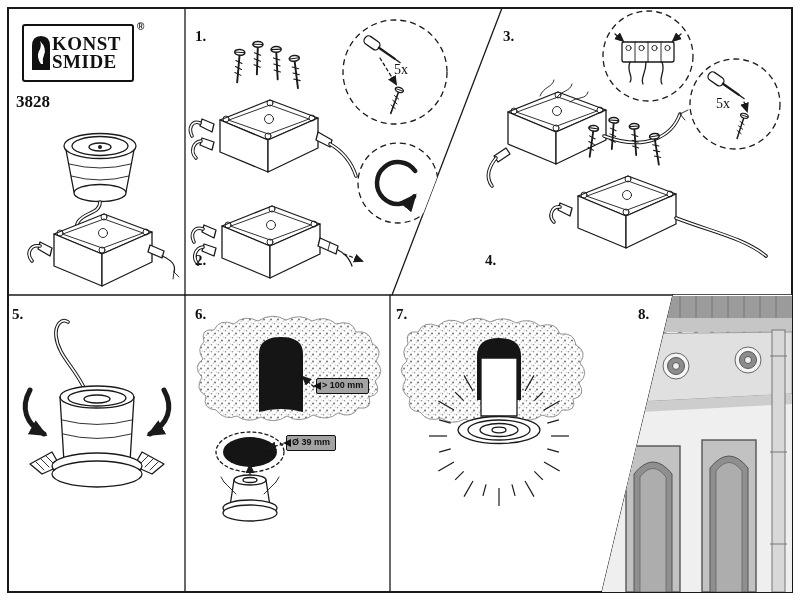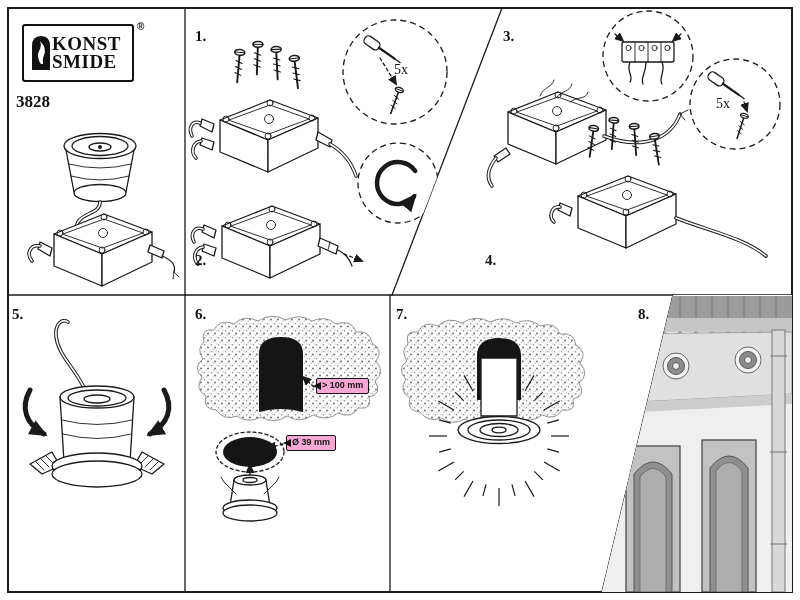--- a/index.html
+++ b/index.html
@@ -10,21 +10,21 @@
   .ln{fill:none;stroke:#1a1a1a;stroke-width:1.3;stroke-linecap:round;stroke-linejoin:round}
   .lnf{fill:#fff;stroke:#1a1a1a;stroke-width:1.3;stroke-linejoin:round}
   .thin{stroke-width:0.9}
   .dashc{stroke-dasharray:6 4}
   .dash3{stroke-dasharray:3 3}
   .co{fill:none;stroke:#1a1a1a;stroke-width:3.6;stroke-linecap:round}
   .ci{fill:none;stroke:#fff;stroke-width:1.6;stroke-linecap:round}
   
   .step-label{position:absolute;font-family:"Liberation Serif",serif;font-weight:bold;font-size:15px}
   .count-label{position:absolute;font-family:"Liberation Serif",serif;font-weight:normal;font-size:14px}
-  .tag{position:absolute;background:#f9a8d4;border:1.6px solid #111;border-radius:2px;
+  .tag{position:absolute;background:#a3a3a3;border:1.6px solid #111;border-radius:2px;
        font-size:9px;font-weight:bold;padding:2px 5px;white-space:nowrap;line-height:1.1}
   .tag::before{content:"";position:absolute;left:-8px;top:50%;margin-top:-4px;
        border:4px solid transparent;border-right:8px solid #111}
   .logo-box{position:absolute;left:22px;top:24px;width:112px;height:58px;border:2.5px solid #111;
        border-radius:3px;display:flex;align-items:center;gap:0;padding:4px 6px;box-sizing:border-box}
   .logo-text{font-family:"Liberation Serif",serif;font-weight:bold;font-size:19px;line-height:0.95;
        letter-spacing:0.5px}
   .logo-text span{display:block}
   .reg{position:absolute;left:137px;top:21px;font-size:10px;font-weight:bold}
   .product-number{position:absolute;left:16px;top:92px;font-family:"Liberation Serif",serif;

